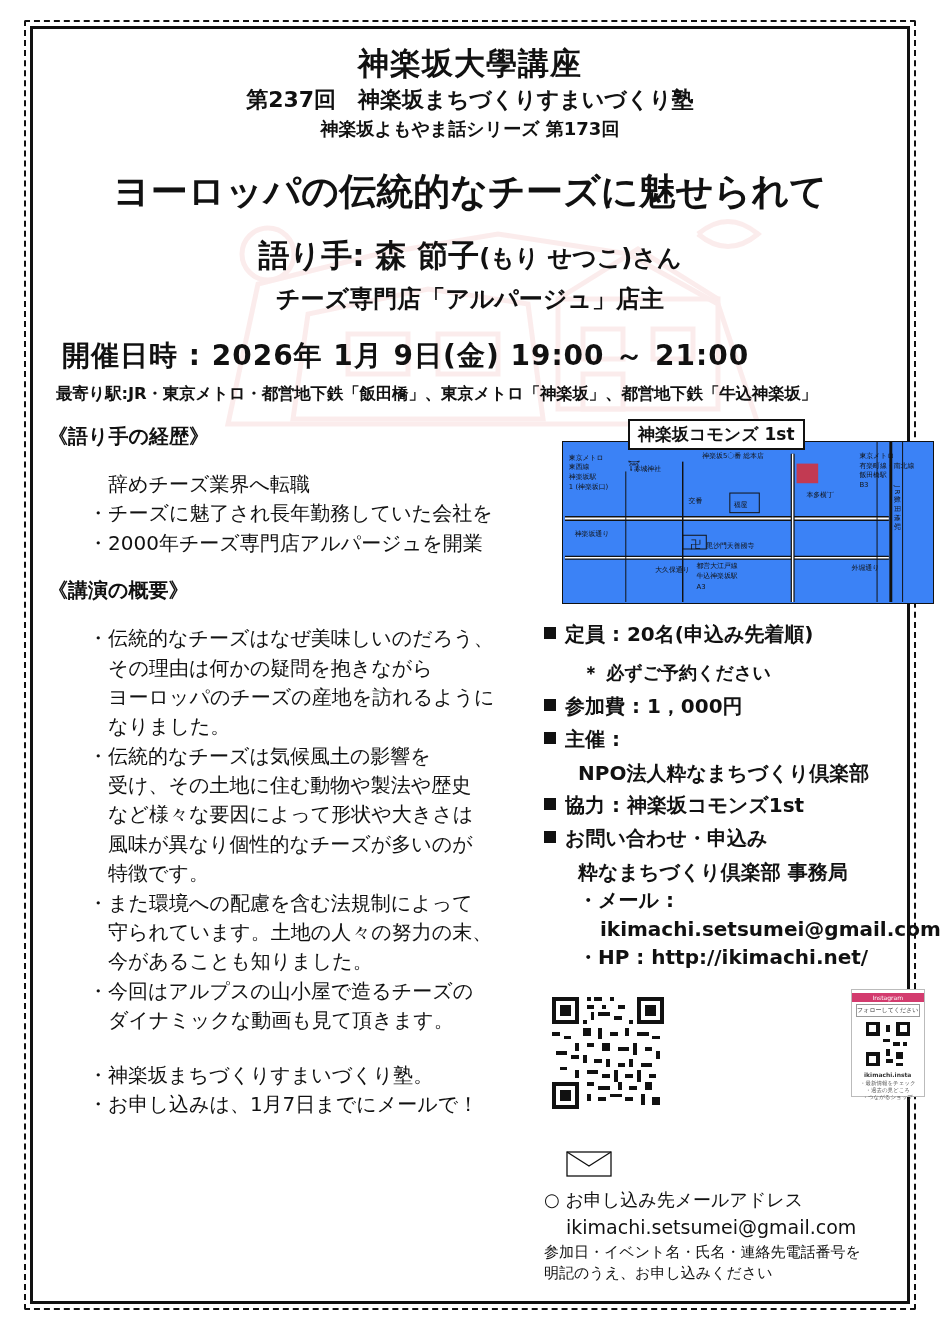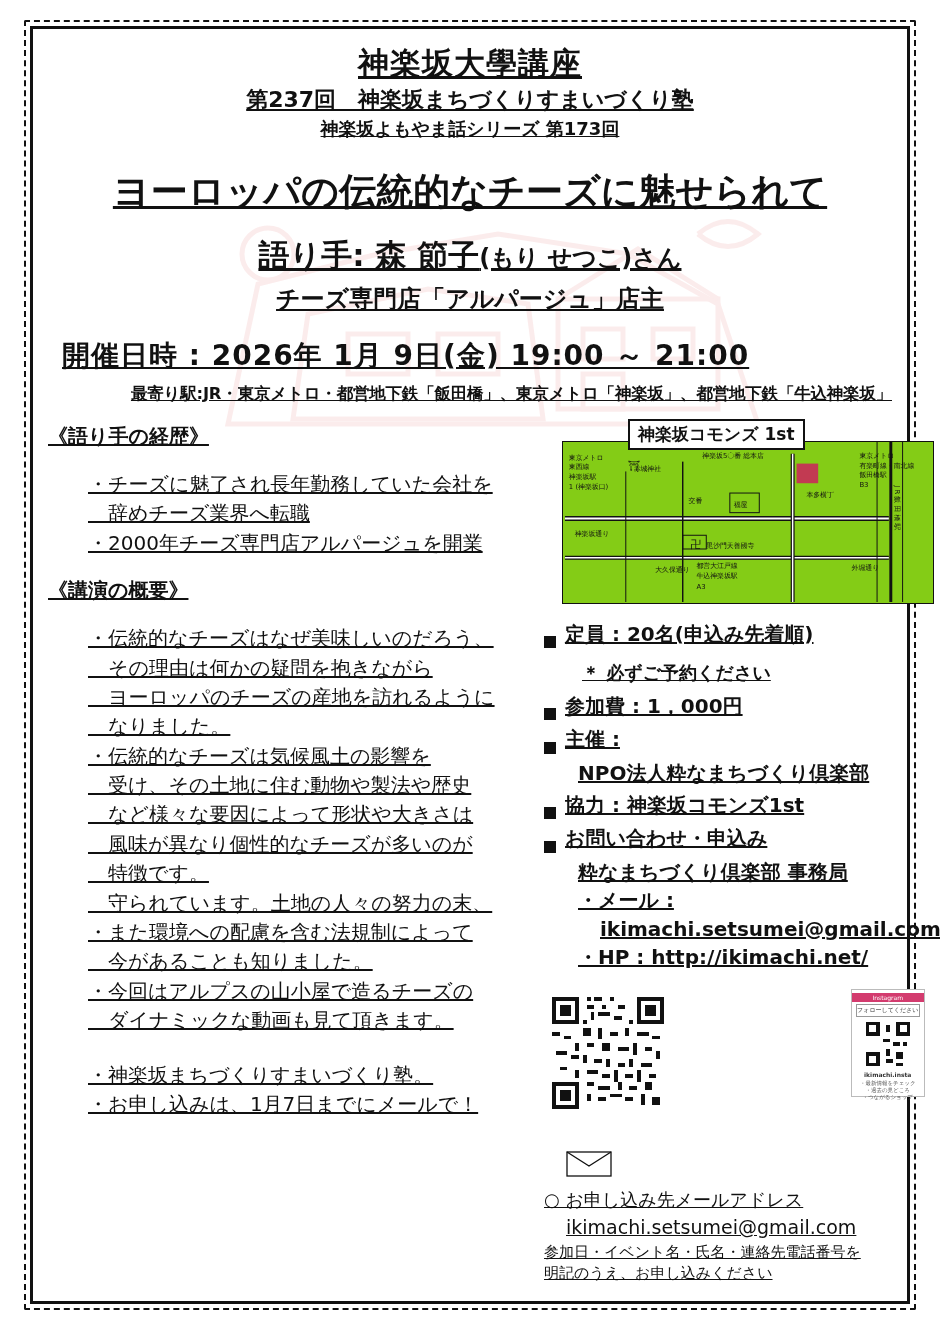--- a/index.html
+++ b/index.html
@@ -35,21 +35,21 @@
   }
   
   .bgart{
     position:absolute;
     left:150px;top:150px;
     width:620px;height:250px;
     opacity:0.25;
     pointer-events:none;
     z-index:0;
   }
-  .content{position:relative;z-index:2;text-decoration:underline;}
+  .content{position:relative;z-index:2;}
 
   .t-center{text-align:center;}
   .hdr1{font-size:31px;font-weight:700;letter-spacing:1px;line-height:1.25;}
   .hdr2{font-size:22px;font-weight:700;line-height:1.5;}
   .hdr3{font-size:18px;font-weight:700;line-height:1.4;}
 
   .title{
     font-size:37px;font-weight:700;letter-spacing:0px;
     margin-top:26px;margin-bottom:4px;
     white-space:nowrap;
@@ -62,45 +62,45 @@
 
   .datetime{
     font-size:28px;font-weight:700;margin-top:22px;letter-spacing:1px;
     text-align:left;padding-left:14px;
   }
   .venue{
     font-size:27px;font-weight:700;margin-top:10px;text-align:left;padding-left:14px;
   }
   .venue .sm{font-size:19px;font-weight:700;}
   .station{
-    font-size:16.5px;font-weight:700;margin-top:8px;text-align:right;padding-left:8px;letter-spacing:-0.2px;
+    font-size:16.5px;font-weight:700;margin-top:8px;text-align:left;padding-left:8px;letter-spacing:-0.2px;
   }
 
   .cols{display:flex;margin-top:14px;}
   .colL{width:480px;flex:0 0 480px;}
   .colR{flex:1;padding-left:16px;}
 
   .sechead{font-size:20px;font-weight:700;margin-top:4px;margin-bottom:2px;}
   .bullets{font-size:20px;line-height:1.42;}
   .bullets li{list-style:none;margin:0 0 1px 0;padding:0;text-indent:0;}
 
   
   .mapwrap{position:relative;width:372px;height:185px;margin-left:18px;}
   .mapbox{
     position:absolute;left:0;top:22px;width:372px;height:163px;
-    border:1.5px solid #111;background:#84cc16;box-sizing:border-box;
+    border:1.5px solid #111;background:#3b82f6;box-sizing:border-box;
   }
   .maplabel{
     position:absolute;left:66px;top:0px;
     border:2px solid #111;background:#fff;
     font-size:17px;font-weight:700;padding:2px 8px;z-index:3;
   }
 
   .info{margin-top:16px;font-size:20px;line-height:1.42;}
-  .info .row{display:flex;align-items:flex-end;margin-bottom:5px;}
+  .info .row{display:flex;align-items:flex-start;margin-bottom:5px;}
   .sq{display:inline-block;width:12px;height:12px;background:#111;margin-right:9px;margin-top:7px;flex:0 0 12px;}
   .info .txt{font-weight:700;}
   .info .sub{font-weight:700;padding-left:34px;}
   .note{font-size:18px;font-weight:700;padding-left:38px;margin-top:12px;}
 
   .qrzone{margin-top:26px;position:relative;height:150px;}
   .qr{position:absolute;left:8px;top:0;width:112px;height:112px;}
   .insta{
     position:absolute;right:16px;top:-8px;width:74px;height:108px;
     border:1px solid #bbb;background:#fff;
@@ -154,38 +154,38 @@
       <div class="t-center speaker2">チーズ専門店「アルパージュ」店主</div>
 
       <div class="datetime">開催日時 :  2026年 1月 9日(金) 19:00 ～ 21:00</div>
       <div class="station">最寄り駅:JR・東京メトロ・都営地下鉄「飯田橋」、東京メトロ「神楽坂」、都営地下鉄「牛込神楽坂」</div>
 
       <div class="cols">
 
         <div class="colL">
           <div class="sechead">《語り手の経歴》</div>
           <ul class="bullets">
+            <li>　辞めチーズ業界へ転職</li>
             <li>・チーズに魅了され長年勤務していた会社を</li>
-            <li>　辞めチーズ業界へ転職</li>
             <li>・2000年チーズ専門店アルパージュを開業</li>
           </ul>
 
           <div class="sechead">《講演の概要》</div>
           <ul class="bullets">
             <li>・伝統的なチーズはなぜ美味しいのだろう、</li>
             <li>　その理由は何かの疑問を抱きながら</li>
             <li>　ヨーロッパのチーズの産地を訪れるように</li>
             <li>　なりました。</li>
             <li>・伝統的なチーズは気候風土の影響を</li>
             <li>　受け、その土地に住む動物や製法や歴史</li>
             <li>　など様々な要因によって形状や大きさは</li>
             <li>　風味が異なり個性的なチーズが多いのが</li>
             <li>　特徴です。</li>
+            <li>・また環境への配慮を含む法規制によって</li>
             <li>　守られています。土地の人々の努力の末、</li>
-            <li>・また環境への配慮を含む法規制によって</li>
             <li>　今があることも知りました。</li>
             <li>・今回はアルプスの山小屋で造るチーズの</li>
             <li>　ダイナミックな動画も見て頂きます。</li>
           </ul>
 
           <ul class="bullets" style="margin-top:26px">
             <li>・神楽坂まちづくりすまいづくり塾。</li>
             <li>・お申し込みは、1月7日までにメールで！</li>
           </ul>
         </div>

